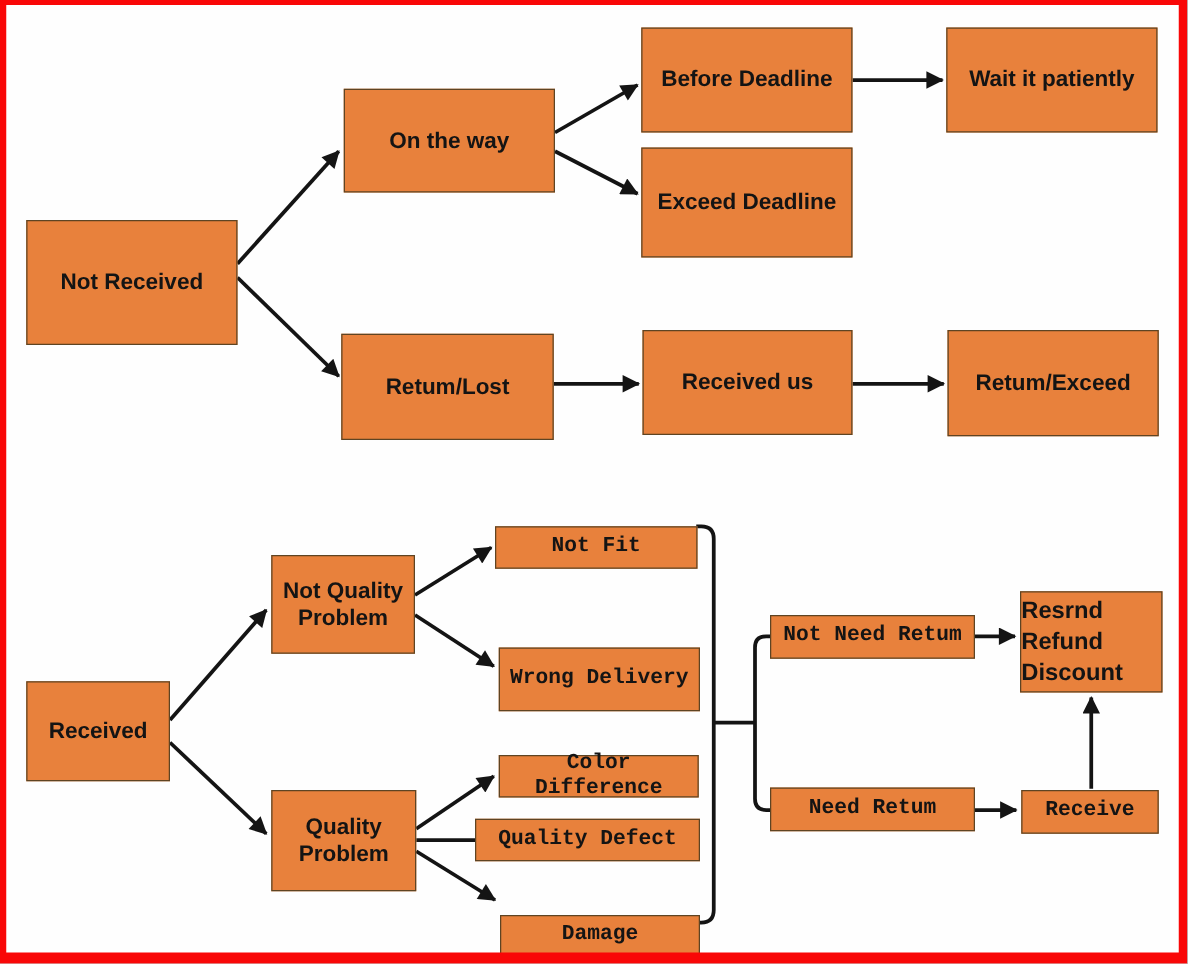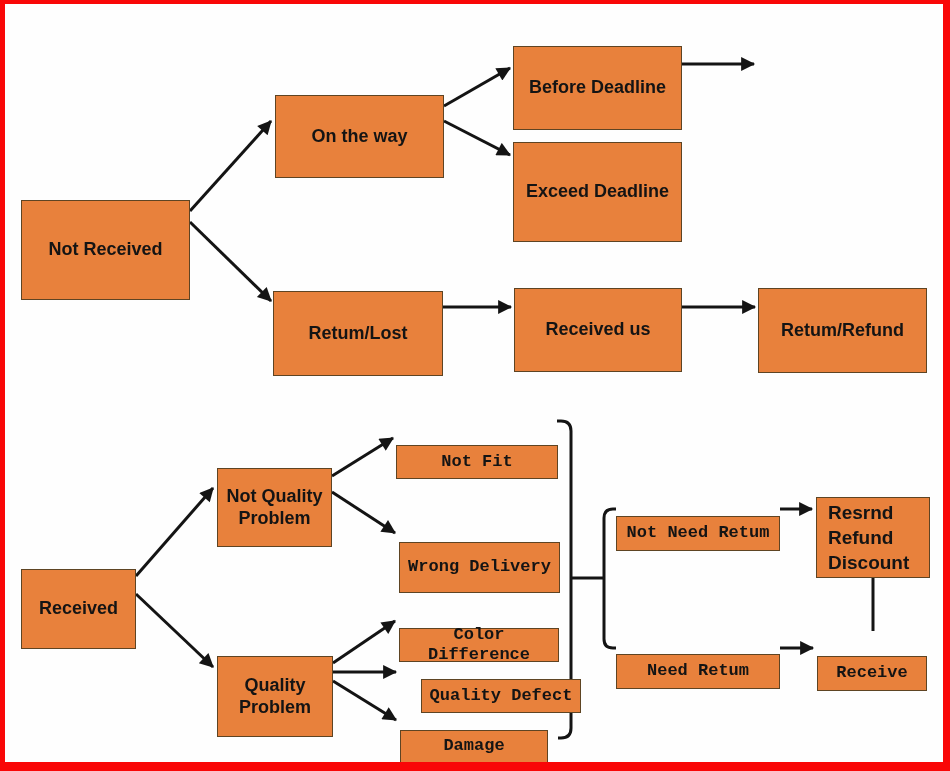--- a/index.html
+++ b/index.html
@@ -33,28 +33,26 @@
     background:var(--box_fill);
     border:1px solid var(--box_border);
     box-sizing:border-box;
     color:var(--text);
     font-weight:700;
     display:flex;align-items:center;justify-content:center;
     text-align:center;
     white-space:pre-line;
     line-height:1.18;
     z-index:10;
-    margin-top:24px;
   }
   .sz18{font-size:18px;}
   .sz17{font-size:17px;font-family:Liberation Mono, monospace;}
   .node.align-left{
     justify-content:flex-start;
     text-align:left;
-    padding-left:11px;
     font-size:19px;
     line-height:1.32;
   }
 </style>
 </head>
 <body>
 
 <div id="stage">
 
   <svg class="connectors" width="950" height="771" viewBox="0 0 950 771">
@@ -83,36 +81,37 @@
       <line x1="873" y1="631" x2="873" y2="558" marker-end="url(#arw)"></line>
       <path d="M 557,421 L 561,421 Q 571,421 571,431 L 571,728 Q 571,738 561,738 L 558,738"></path>
       <path d="M 571,578 L 604,578"></path>
       <path d="M 616,509 L 613,509 Q 604,509 604,518 L 604,639 Q 604,648 613,648 L 616,648"></path>
     </g>
   </svg>
 
   <div class="node sz18" style="left:21px;top:176px;width:169px;height:100px">Not Received</div>
   <div class="node sz18" style="left:275px;top:71px;width:169px;height:83px">On the way</div>
   <div class="node sz18" style="left:513px;top:22px;width:169px;height:84px">Before Deadline</div>
-  <div class="node sz18" style="left:513px;top:118px;width:169px;height:100px">Exceed Deadline</div>
+  <div class="node sz18" style="left:757px;top:22px;width:169px;height:84px">Wait it patiently</div>
+  <div class="node sz18" style="left:513px;top:118px;width:169px;height:88px">Exceed Deadline</div>
   <div class="node sz18" style="left:273px;top:267px;width:170px;height:85px">Retum/Lost</div>
   <div class="node sz18" style="left:514px;top:264px;width:168px;height:84px">Received us</div>
-  <div class="node sz18" style="left:758px;top:264px;width:169px;height:85px">Retum/Refund</div>
+  <div class="node sz18" style="left:758px;top:264px;width:169px;height:85px">Retum/Exceed</div>
 
   <div class="node sz18" style="left:21px;top:545px;width:115px;height:80px">Received</div>
   <div class="node sz18" style="left:217px;top:444px;width:115px;height:79px">Not Quality
 Problem</div>
   <div class="node sz18" style="left:217px;top:632px;width:116px;height:81px">Quality
 Problem</div>
 
   <div class="node sz17" style="left:396px;top:421px;width:162px;height:34px">Not Fit</div>
   <div class="node sz17" style="left:399px;top:518px;width:161px;height:51px">Wrong Delivery</div>
   <div class="node sz17" style="left:399px;top:604px;width:160px;height:34px">Color Difference</div>
-  <div class="node sz17" style="left:421px;top:655px;width:160px;height:34px">Quality Defect</div>
-  <div class="node sz17" style="left:400px;top:706px;width:148px;height:33px">Damage</div>
+  <div class="node sz17" style="left:380px;top:655px;width:180px;height:34px">Quality Defect</div>
+  <div class="node sz17" style="left:400px;top:732px;width:160px;height:33px">Damage</div>
 
   <div class="node sz17" style="left:616px;top:492px;width:164px;height:35px">Not Need Retum</div>
   <div class="node sz17" style="left:616px;top:630px;width:164px;height:35px">Need Retum</div>
   <div class="node align-left" style="left:816px;top:473px;width:114px;height:81px">Resrnd
 Refund
 Discount</div>
   <div class="node sz17" style="left:817px;top:632px;width:110px;height:35px">Receive</div>
 
   <div id="frame"></div>
 </div>

